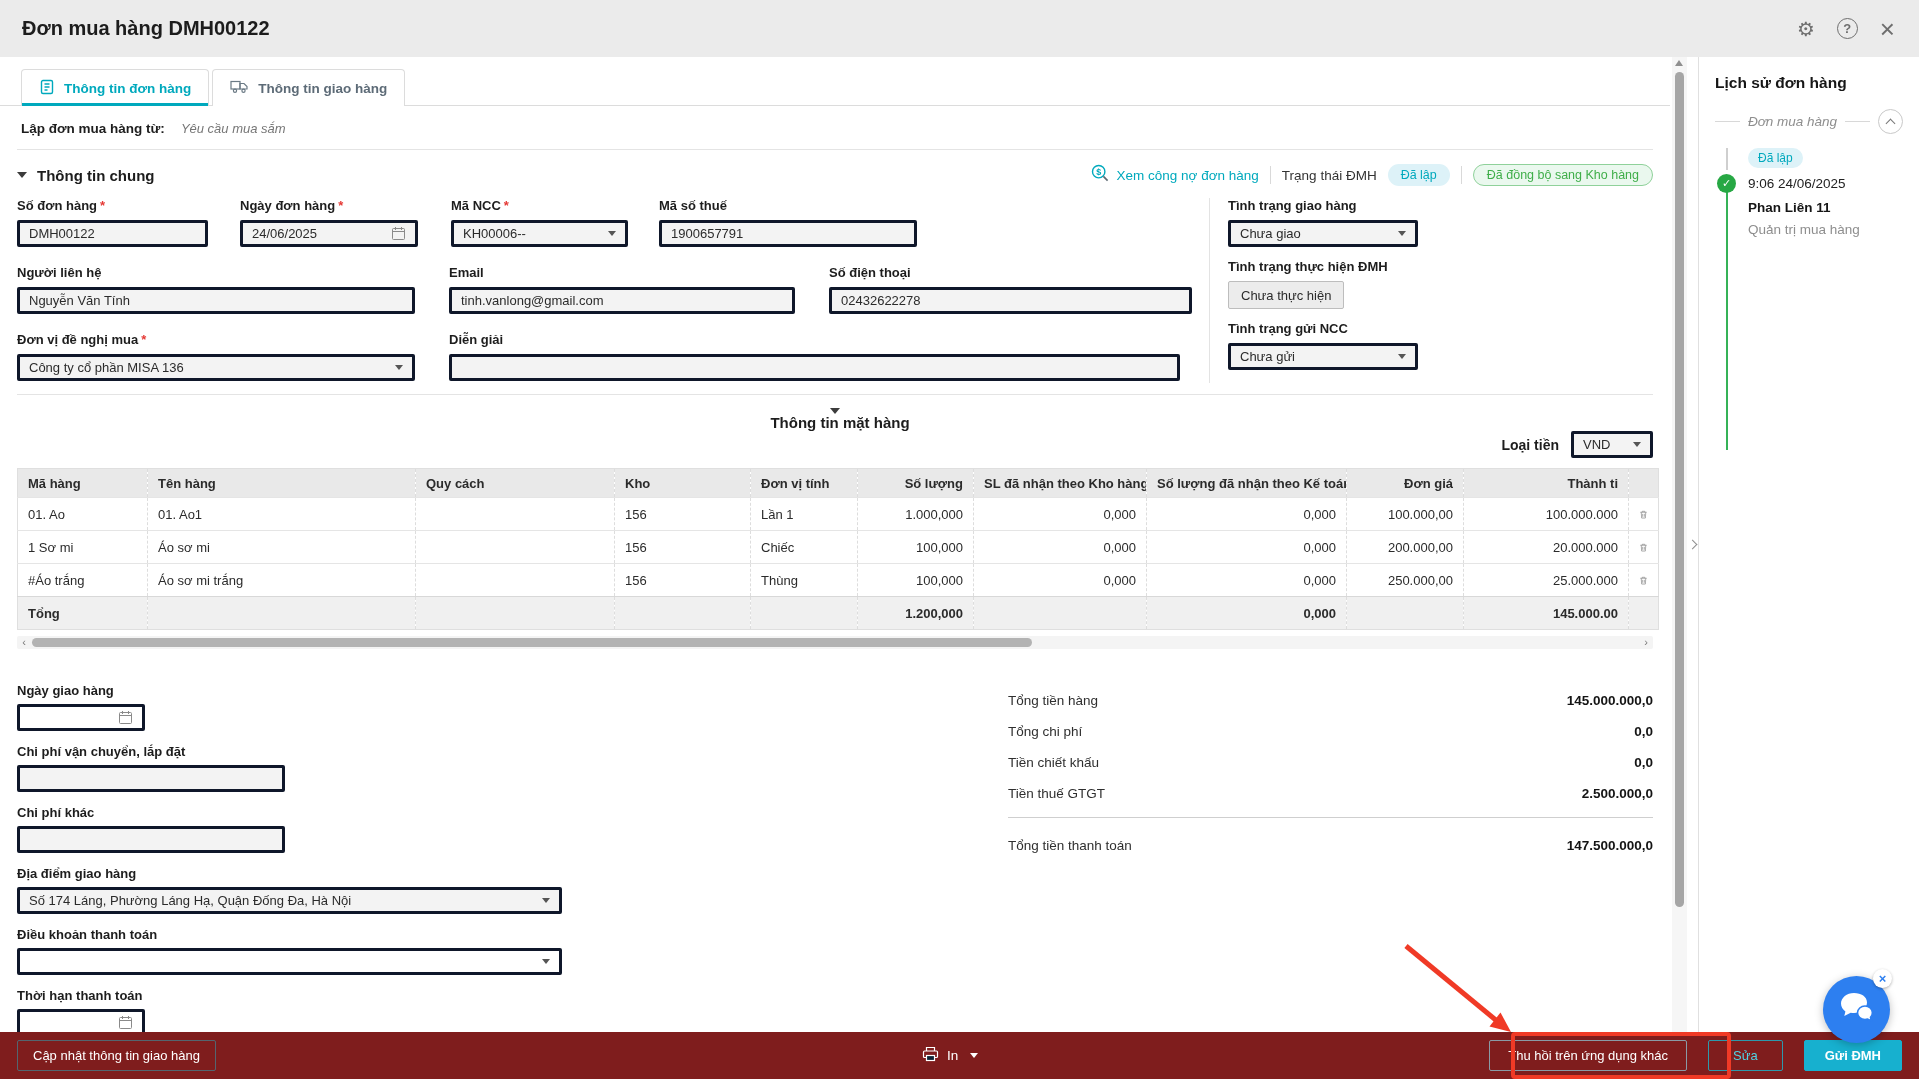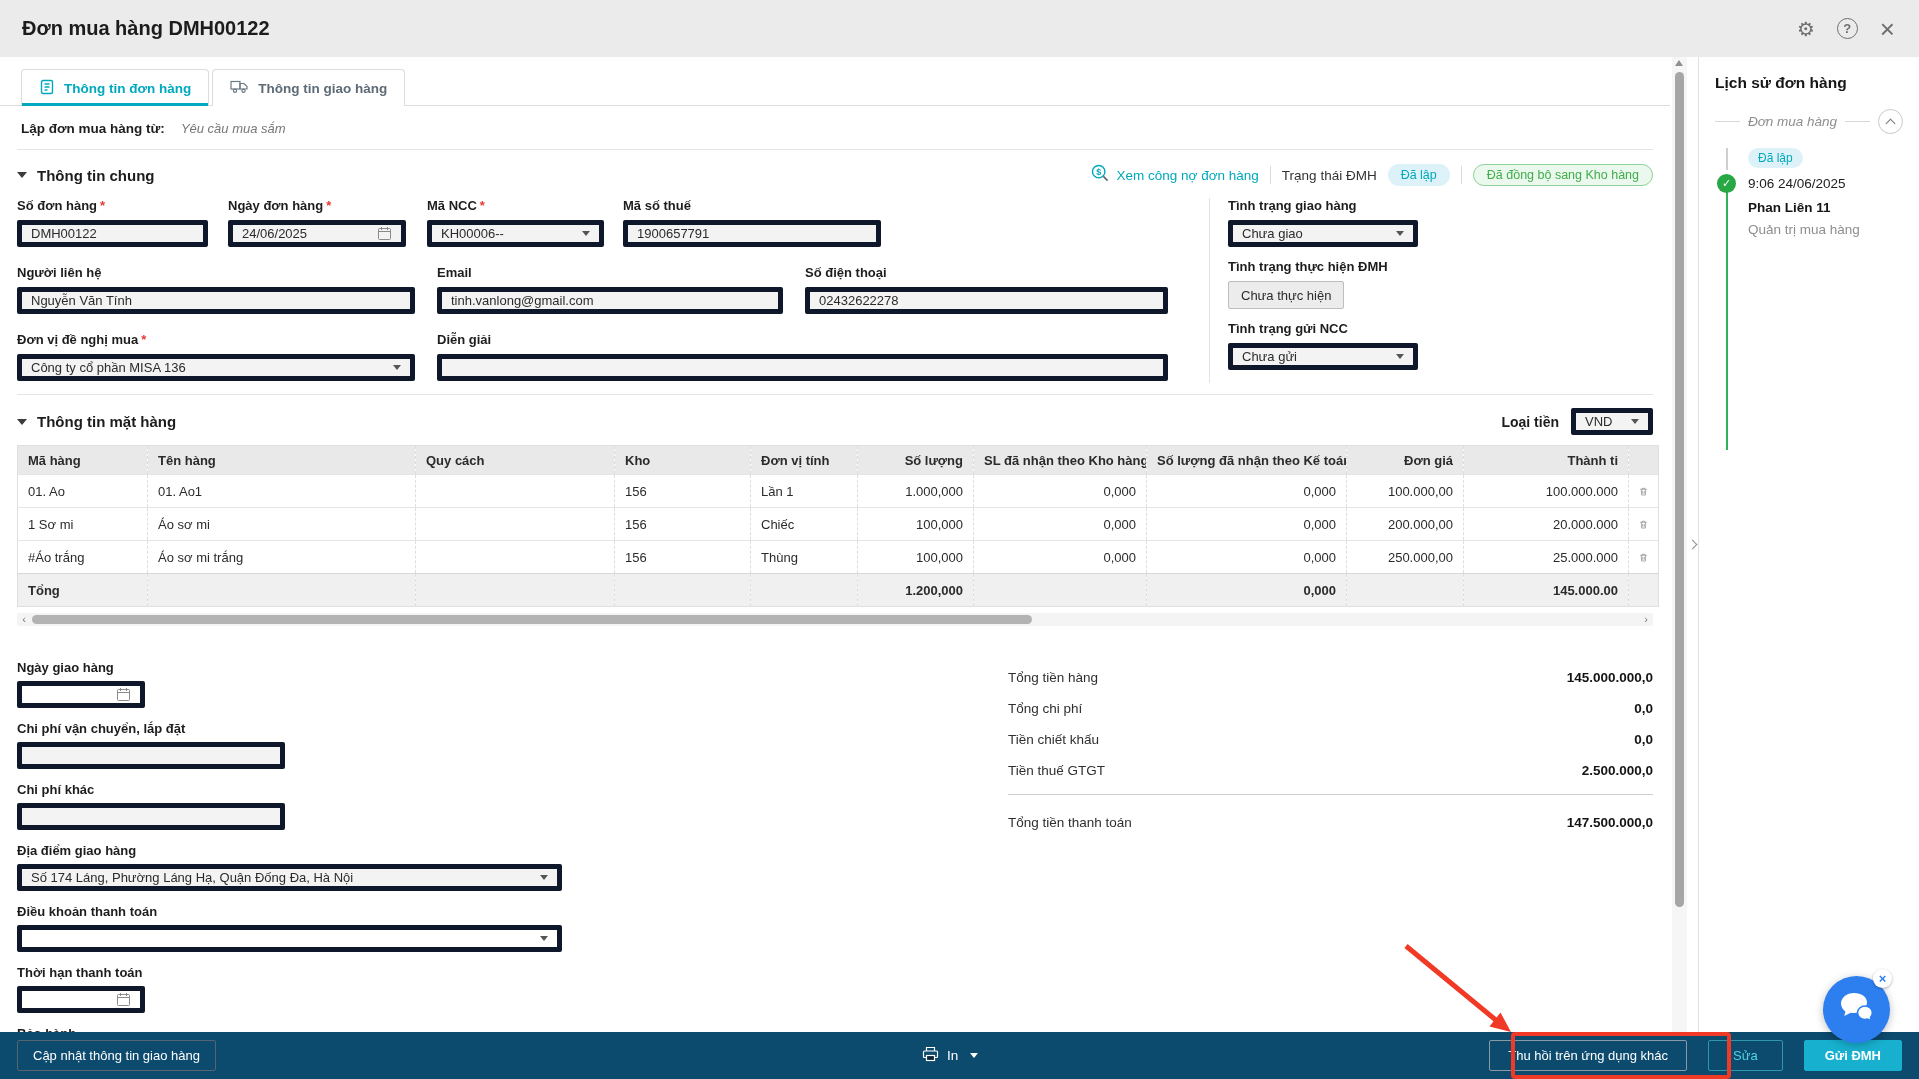--- a/index.html
+++ b/index.html
@@ -36,24 +36,24 @@
   .section-title { font-size:15px; font-weight:700; color:#1d1d1d; margin-left:10px; }
   .head-right { margin-left:auto; display:flex; align-items:center; gap:11px; font-size:13.5px; }
   .debt-link { color:#00a9bd; display:flex; align-items:center; gap:7px; cursor:pointer; }
   .vdiv { width:1px; height:18px; background:#d9d9d9; }
   .status-label { color:#333; }
   .badge-cyan { background:#ddf2f8; color:#00a9bd; padding:4px 13px; border-radius:12px; font-size:12.5px; }
   .badge-green { background:#eaf8ee; color:#3fae49; border:1px solid #8fd19a; padding:3px 13px; border-radius:12px; font-size:12.5px; }
 
   
   .fields { position:relative; margin:12px 17px 0; min-height:190px; }
-  .frow { display:flex; margin-bottom:18px; }
+  .frow { display:flex; margin-bottom:18px;gap:12px; }
   .field label { display:block; font-size:13px; font-weight:700; color:#1d1d1d; margin-bottom:7px; white-space:nowrap; }
   .req { color:#e53935; margin-left:3px; }
-  .ctrl { height:27px; background:#f3f3f3; border:5px solid #0f172a; border-radius:2px; font-size:13px; color:#2b2b2b; display:flex; align-items:center; padding:0 9px; overflow:hidden; white-space:nowrap; cursor:pointer; }
+  .ctrl { height:27px; background:#f3f3f3; border:3px solid #0f172a; border-radius:2px; font-size:13px; color:#2b2b2b; display:flex; align-items:center; padding:0 9px; overflow:hidden; white-space:nowrap; cursor:pointer; }
   .ctrl.white { background:#fff; }
   .caret { width:0; height:0; border-left:4px solid transparent; border-right:4px solid transparent; border-top:5px solid #555; margin-left:auto; flex:none; }
   .cal { margin-left:auto; flex:none; display:flex; }
   .status-col { position:absolute; left:1192px; top:0; width:230px; padding-left:18px; border-left:1px solid #e3e3e3; min-height:185px; }
   .status-col .sgrp { margin-bottom:12px; }
   .exec-btn { display:inline-flex; align-items:center; height:28px; padding:0 12px; background:#ececec; border:1px solid #bdbdbd; border-radius:2px; font-size:13px; color:#2b2b2b; cursor:pointer; }
 
   
   .currency { margin-left:auto; display:flex; align-items:center; gap:12px; }
   .currency .clabel { font-size:14px; font-weight:700; color:#1d1d1d; }
@@ -103,21 +103,21 @@
   .tl { position:relative; margin-top:14px; height:330px; }
   .tl-grayline { position:absolute; left:11px; top:0; width:2px; height:22px; background:#cfcfcf; }
   .tl-greenline { position:absolute; left:11px; top:42px; width:2px; height:260px; background:#35b257; }
   .tl-check { position:absolute; left:2px; top:26px; width:19px; height:19px; background:#27a844; border-radius:50%; color:#fff; font-size:11px; display:flex; align-items:center; justify-content:center; }
   .tl-badge { position:absolute; left:33px; top:0; background:#ddf2f8; color:#00a9bd; font-size:12px; padding:3px 10px; border-radius:10px; }
   .tl-time { position:absolute; left:33px; top:28px; font-size:13.5px; color:#222; }
   .tl-name { position:absolute; left:33px; top:52px; font-size:13.5px; font-weight:700; color:#161616; }
   .tl-role { position:absolute; left:33px; top:74px; font-size:13.5px; color:#8e8e8e; }
 
   
-  .footer { position:absolute; left:0; right:0; bottom:0; height:47px; background:#0c4a6e; display:flex; align-items:center; z-index:10; }
+  .footer { position:absolute; left:0; right:0; bottom:0; height:47px; background:#7f1d1d; display:flex; align-items:center; z-index:10; }
   .fbtn { height:31px; padding:0 15px; background:transparent; border:1px solid #54656f; border-radius:2px; color:#fff; font-size:13px; font-family:inherit; cursor:pointer; white-space:nowrap; }
   .fbtn.update { margin-left:17px; }
   .print-group { position:absolute; left:922px; display:flex; align-items:center; gap:8px; color:#fff; font-size:13.5px; cursor:pointer; }
   .caret-white { width:0; height:0; border-left:4px solid transparent; border-right:4px solid transparent; border-top:5px solid #fff; margin-left:4px; }
   .fright { position:absolute; right:17px; display:flex; align-items:center; gap:21px; }
   .fbtn.revoke { border-color:#8a9aa5; padding:0 18px; }
   .fbtn.edit { border-color:#2e98ab; color:#4fd3e4; padding:0 24px; }
   .fbtn.send { background:#17b0cf; border:1px solid #17b0cf; color:#fff; font-weight:700; padding:0 20px; }
 
   
@@ -267,21 +267,21 @@
                 <span>Chưa gửi</span>
                 <span class="caret"></span>
               </div>
           </div>
         </div>
       </div>
     </div>
 
     <hr class="sep" style="margin-top:6px;">
 
-    <div class="section-head" style="margin-top:13px;">
+    <div class="section-head" style="margin-top:13px;flex-direction:column;">
       <span class="tri-down"></span>
       <span class="section-title">Thông tin mặt hàng</span>
       <div class="currency">
         <span class="clabel">Loại tiền</span>
         <div class="ctrl" style="width:82px;">
             <span>VND</span>
             <span class="caret"></span>
           </div>
       </div>
     </div>

